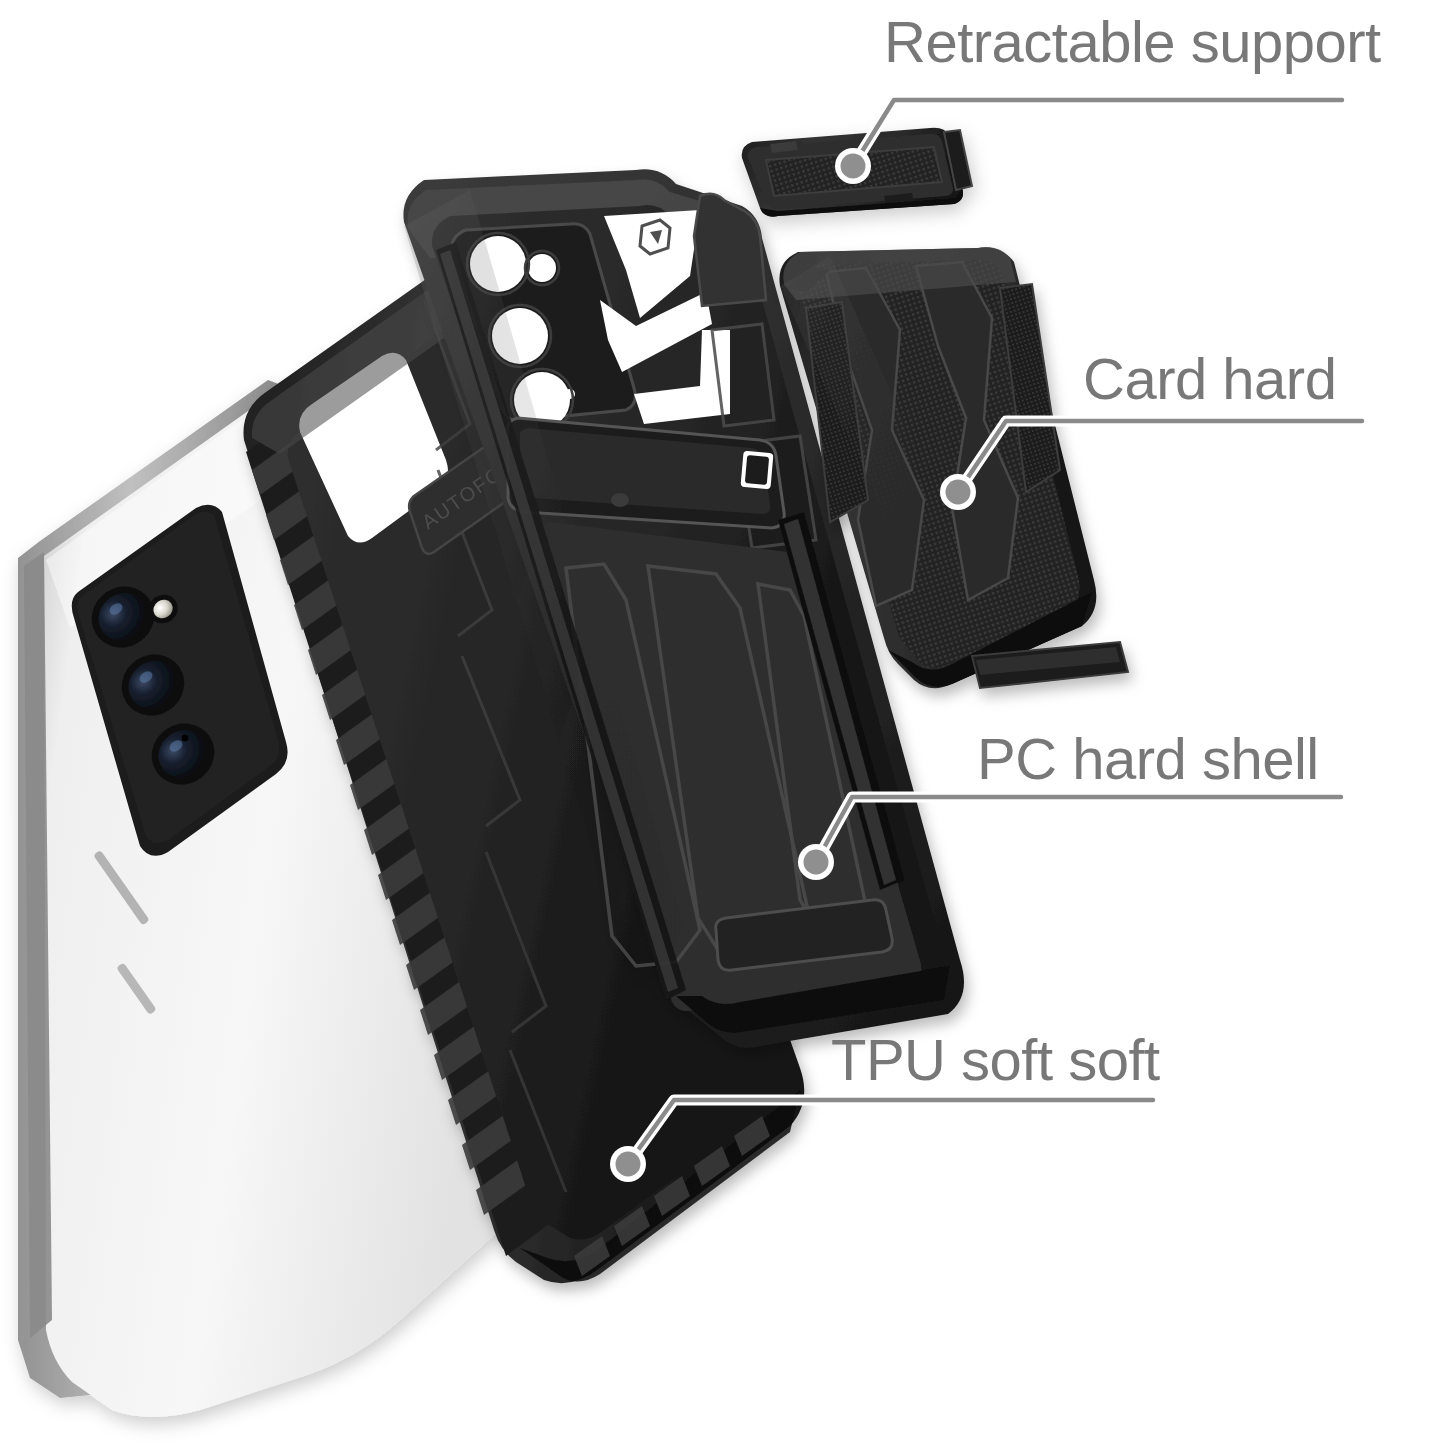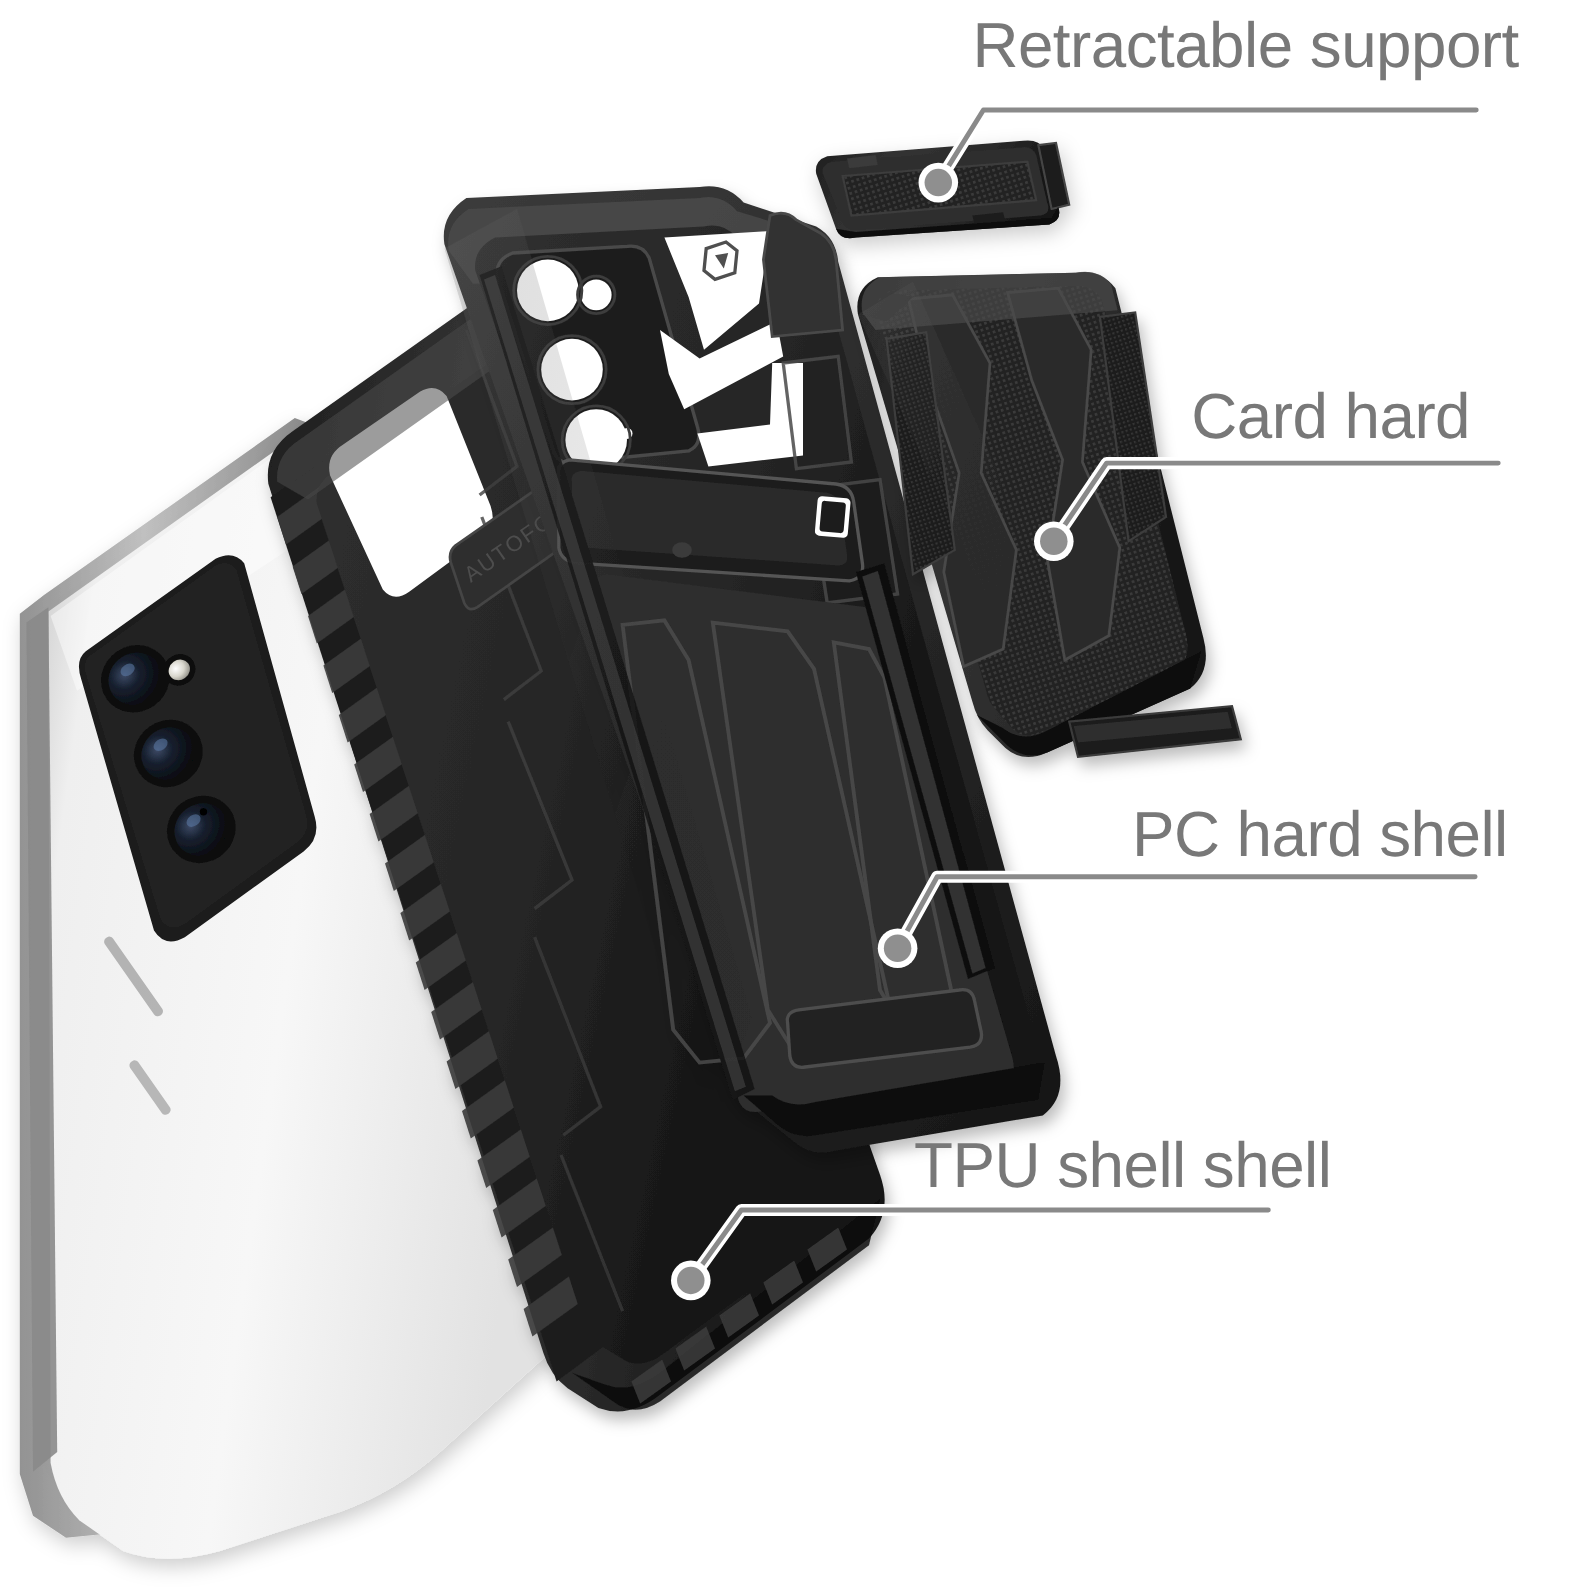--- a/index.html
+++ b/index.html
@@ -13,21 +13,21 @@
   .callout-text{
     position:absolute;
     color:#787878;
     font-weight:400;
     white-space:nowrap;
     letter-spacing:-0.5px;
     font-family:"Liberation Sans", sans-serif;
   }
   #lbl-0{left:884px;top:8px;font-size:58px;}
   #lbl-1{left:1083px;top:345px;font-size:58px;}
-  #lbl-2{left:1029px;top:725px;font-size:58px;text-align:right;}
+  #lbl-2{left:977px;top:725px;font-size:58px;text-align:right;}
   #lbl-3{left:831px;top:1026px;font-size:58px;}
 </style>
 </head>
 <body>
 
 <div id="stage">
 
   <svg id="artwork" viewBox="0 0 1445 1445" xmlns="http://www.w3.org/2000/svg">
     <defs>
 
@@ -388,15 +388,15 @@
       </g>
     </g>
   </svg>
 
   <div class="callout-text" id="lbl-0">Retractable support</div>
 
   <div class="callout-text" id="lbl-1">Card hard</div>
 
   <div class="callout-text" id="lbl-2">PC hard shell</div>
 
-  <div class="callout-text" id="lbl-3">TPU shell shell</div>
+  <div class="callout-text" id="lbl-3">TPU soft soft</div>
 
 </div>
 
 </body></html>

